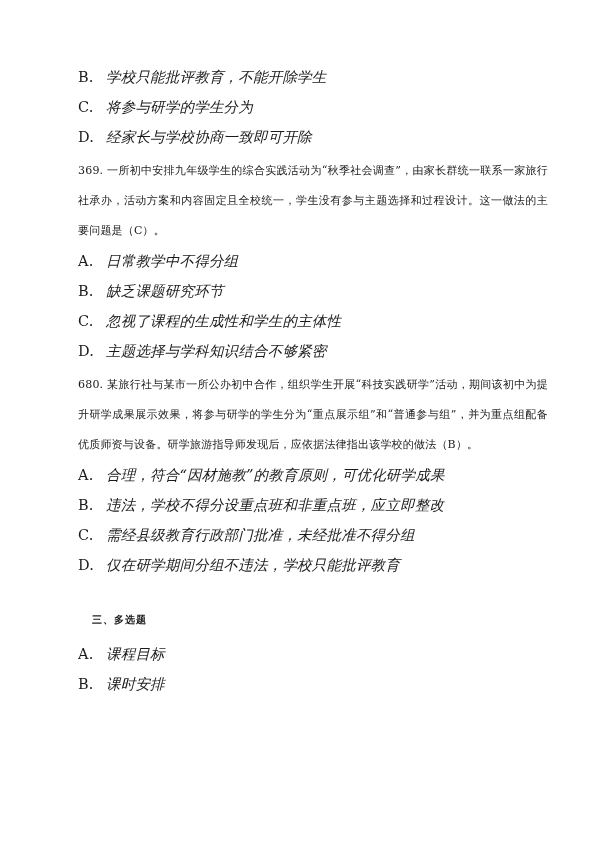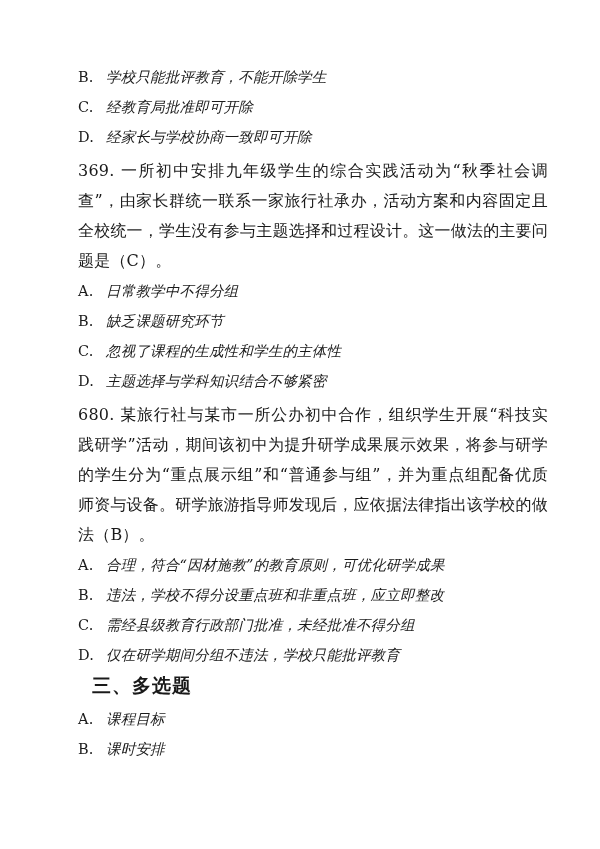--- a/index.html
+++ b/index.html
@@ -36,52 +36,52 @@
     flex: 0 0 auto;
     width: 28px;
     font-family: "DejaVu Serif", "Liberation Serif", serif;
   }
   .choice .txt {
     flex: 1 1 auto;
     font-style: italic;
   }
   
   .qpara {
-    font-size: 16px;
+    font-size: 11px;
     line-height: 30px;
     text-align: justify;
     text-justify: inter-ideograph;
     letter-spacing: 0.2px;
   }
   .qpara .qnum {
     font-family: "DejaVu Serif", "Liberation Serif", serif;
   }
   .section-title {
-    font-size: 19px;
+    font-size: 10px;
     line-height: 30px;
     font-weight: bold;
     letter-spacing: 1px;
-    margin-top: 0;
+    margin-top: 25px;
     padding-left: 14px;
   }
   .gap-sm { height: 4px; }
 </style>
 </head>
 <body>
 
 <div class="page">
 
   <div class="choice block">
     <span class="lbl">B.</span>
     <span class="txt">学校只能批评教育，不能开除学生</span>
   </div>
 
   <div class="choice block">
     <span class="lbl">C.</span>
-    <span class="txt">经教育局批准即可开除</span>
+    <span class="txt">将参与研学的学生分为</span>
   </div>
 
   <div class="choice block">
     <span class="lbl">D.</span>
     <span class="txt">经家长与学校协商一致即可开除</span>
   </div>
 
   <div class="gap-sm"></div>
 
   <p class="qpara block">

